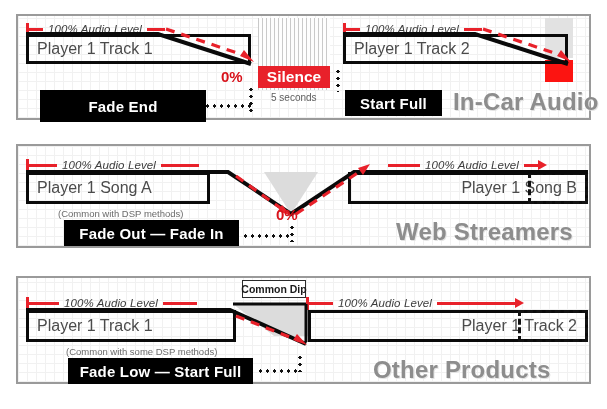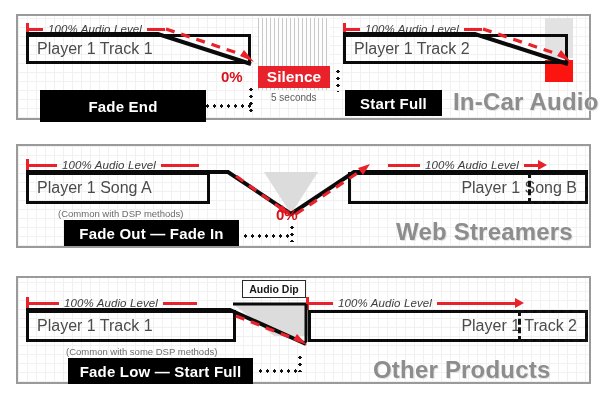--- a/index.html
+++ b/index.html
@@ -280,21 +280,21 @@
 
     <svg class="overlay" width="575" height="106">
       <path d="M8,32 L212,32 L288,66" stroke="#0a0a0a" stroke-width="4" fill="none"></path>
       <path d="M215,26 L288,26" stroke="#0a0a0a" stroke-width="3" fill="none"></path>
       <path d="M288,26 L288,64" stroke="#0a0a0a" stroke-width="3" fill="none"></path>
       <path d="M218,38 L282,63" stroke="#e8212a" stroke-width="3.2" fill="none" stroke-dasharray="9 7"></path>
       <polygon points="289,67 275,62 279,56" fill="#e8212a"></polygon>
     </svg>
 
     <div class="boxcap" style="left:224px;top:2px;width:62px;height:16px;">
-      <span>Audio Dip</span>
+      <span>Common Dip</span>
     </div>
 
     <div class="note" style="left:48px;top:68px;">(Common with some DSP methods)</div>
     <div class="tag" style="left:50px;top:80px;width:185px;height:26px;">
       <span>Fade Low — Start Full</span>
     </div>
     <div class="dots-h" style="left:239px;top:91px;width:42px;"></div>
     <div class="dots-v" style="left:280px;top:76px;height:18px;"></div>
 
     <div class="brand" style="left:355px;top:78px;">Other Products</div>

